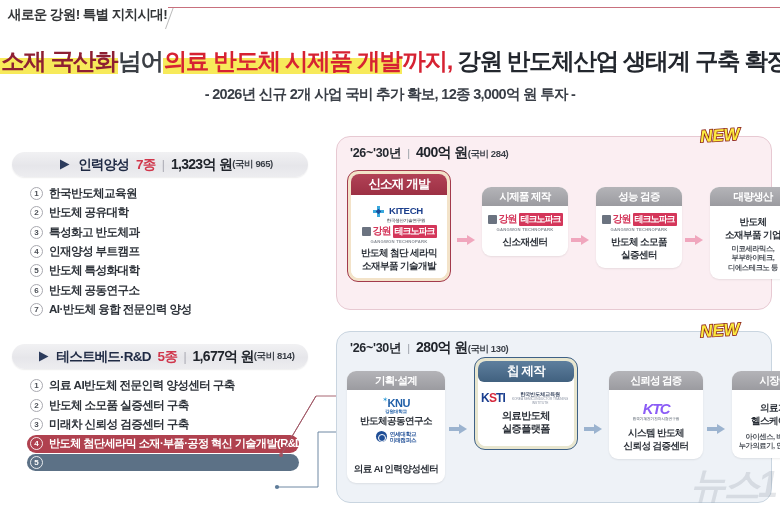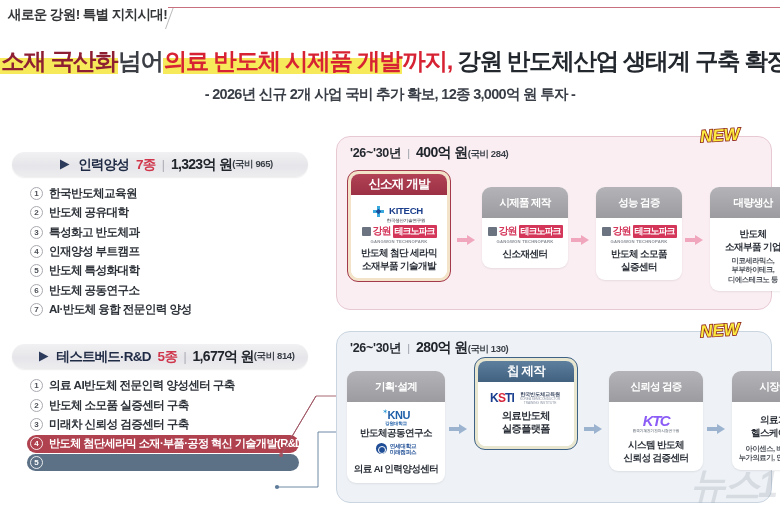--- a/index.html
+++ b/index.html
@@ -184,21 +184,21 @@
   
   .fcard {
     position: absolute;
     width: 86px;
     border-radius: 9px;
     background: #ffffff;
     overflow: hidden;
     box-shadow: 0 1px 2px rgba(0,0,0,0.08);
   }
   .fcard-hd {
-    height: 31px;
+    height: 19px;
     background: linear-gradient(to bottom, #b4b4b8, #9b9ba0);
     color: #ffffff;
     font-size: 10.5px; font-weight: 800; letter-spacing: -0.7px;
     display: flex; align-items: center; justify-content: center;
     white-space: nowrap;
   }
   .fcard-bd {
     padding: 6px 3px 7px;
     text-align: center;
   }
@@ -222,21 +222,21 @@
   .hero-red { background: #f3e3c9; border: 1.6px solid #a33a4c; }
   .hero-blue { background: #e8e6cf; border: 1.6px solid #3e6186; }
   .hero-inner { border-radius: 8px; overflow: hidden; background:#fff; }
   .hero-hd {
     height: 21px;
     display: flex; align-items: center; justify-content: center;
     font-size: 12.5px; font-weight: 800; color: #ffffff;
     letter-spacing: -0.8px; white-space: nowrap;
   }
   .hero-hd-red { background: linear-gradient(to bottom,#b24256,#9c3044); }
-  .hero-hd-blue { background: linear-gradient(to bottom,#5e7f9e,#41617f); }
+  .hero-hd-blue { background: linear-gradient(to bottom,#5e7f9e,#41617f); border-radius: 6px; }
   .hero-bd { padding: 5px 3px 6px; text-align: center; background:#fff; }
 
   
   .logo-kitech {
     display: flex; align-items: center; justify-content: center; gap: 3px;
     margin-bottom: 1px;
   }
   .kit-mark {
     width: 11px; height: 11px; flex: 0 0 auto;
     background:
@@ -520,31 +520,31 @@
           <div class="knu-sub">강원대학교</div>
         </div>
         <div class="fc-line" style="margin-top:1px;">반도체공동연구소</div>
         <div class="logo-yonsei">
           <span class="ys-mark"></span>
           <span class="ys-txt">
             <div>연세대학교</div>
             <div>미래캠퍼스</div>
           </span>
         </div>
-        <div class="fc-line" style="margin-top:8px;">의료 AI 인력양성센터</div>
+        <div class="fc-line" style="margin-top:20px;">의료 AI 인력양성센터</div>
       </div>
     </div>
 
     <div class="arrow-stem stem-blue" style="left:112px; top:95px; width:10px;"></div>
     <div class="arrow arrow-blue" style="left:122px; top:92px;"></div>
 
     <div class="hero hero-blue" style="left:137px; top:25px;">
       <div class="hero-inner">
         <div class="hero-hd hero-hd-blue">칩 제작</div>
-        <div class="hero-bd" style="padding:9px 12px 11px;">
+        <div class="hero-bd" style="padding:9px 3px 11px;">
           <div class="logo-ksti">
             <span class="ksti-txt">K<span class="s">S</span>TI</span>
             <span>
               <div class="ksti-sub">한국반도체교육원</div>
               <div class="ksti-sub2">KOREA SEMICONDUCTOR TRAINING INSTITUTE</div>
             </span>
           </div>
           <div class="fc-line" style="margin-top:5px; font-size:10.2px;">의료반도체</div>
           <div class="fc-line" style="font-size:10.2px;">실증플랫폼</div>
         </div>

